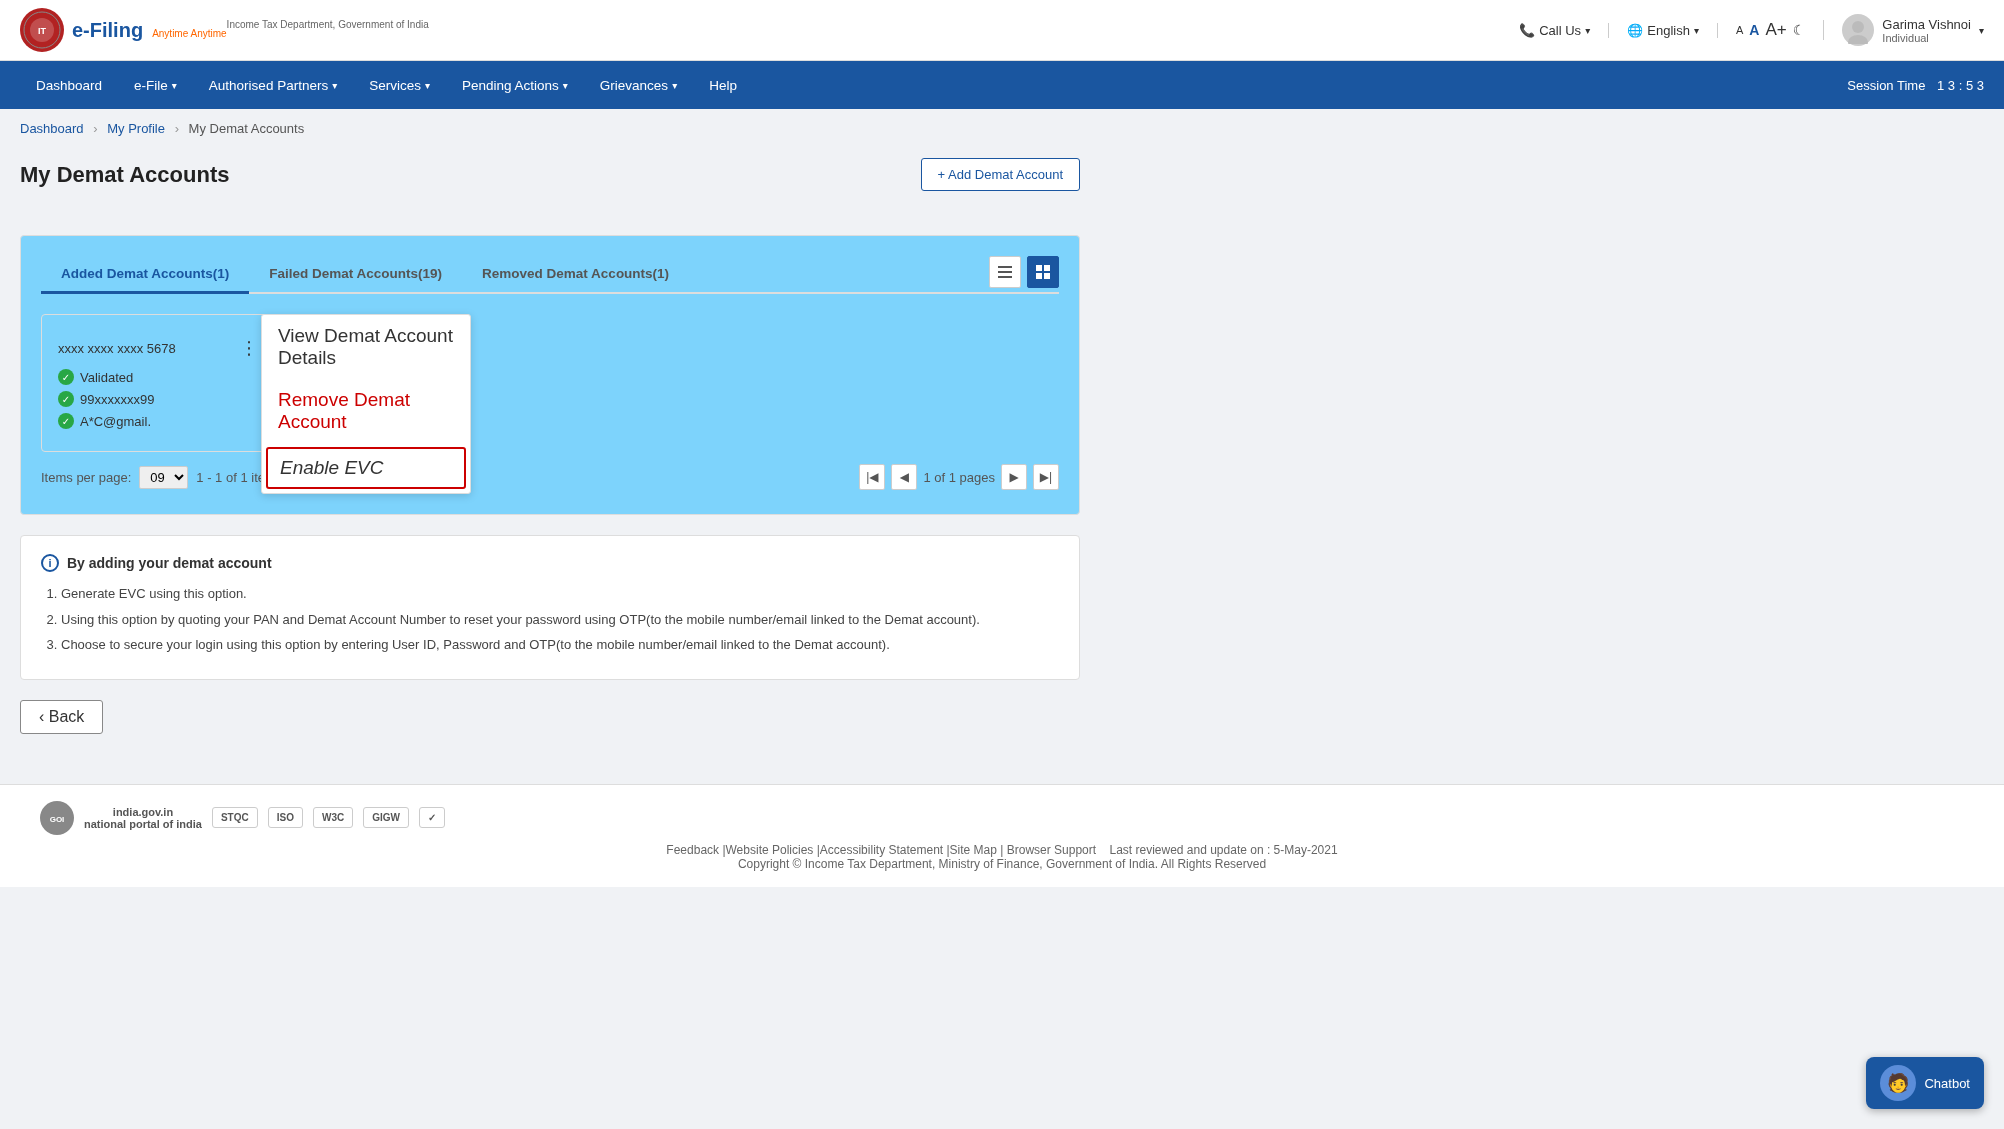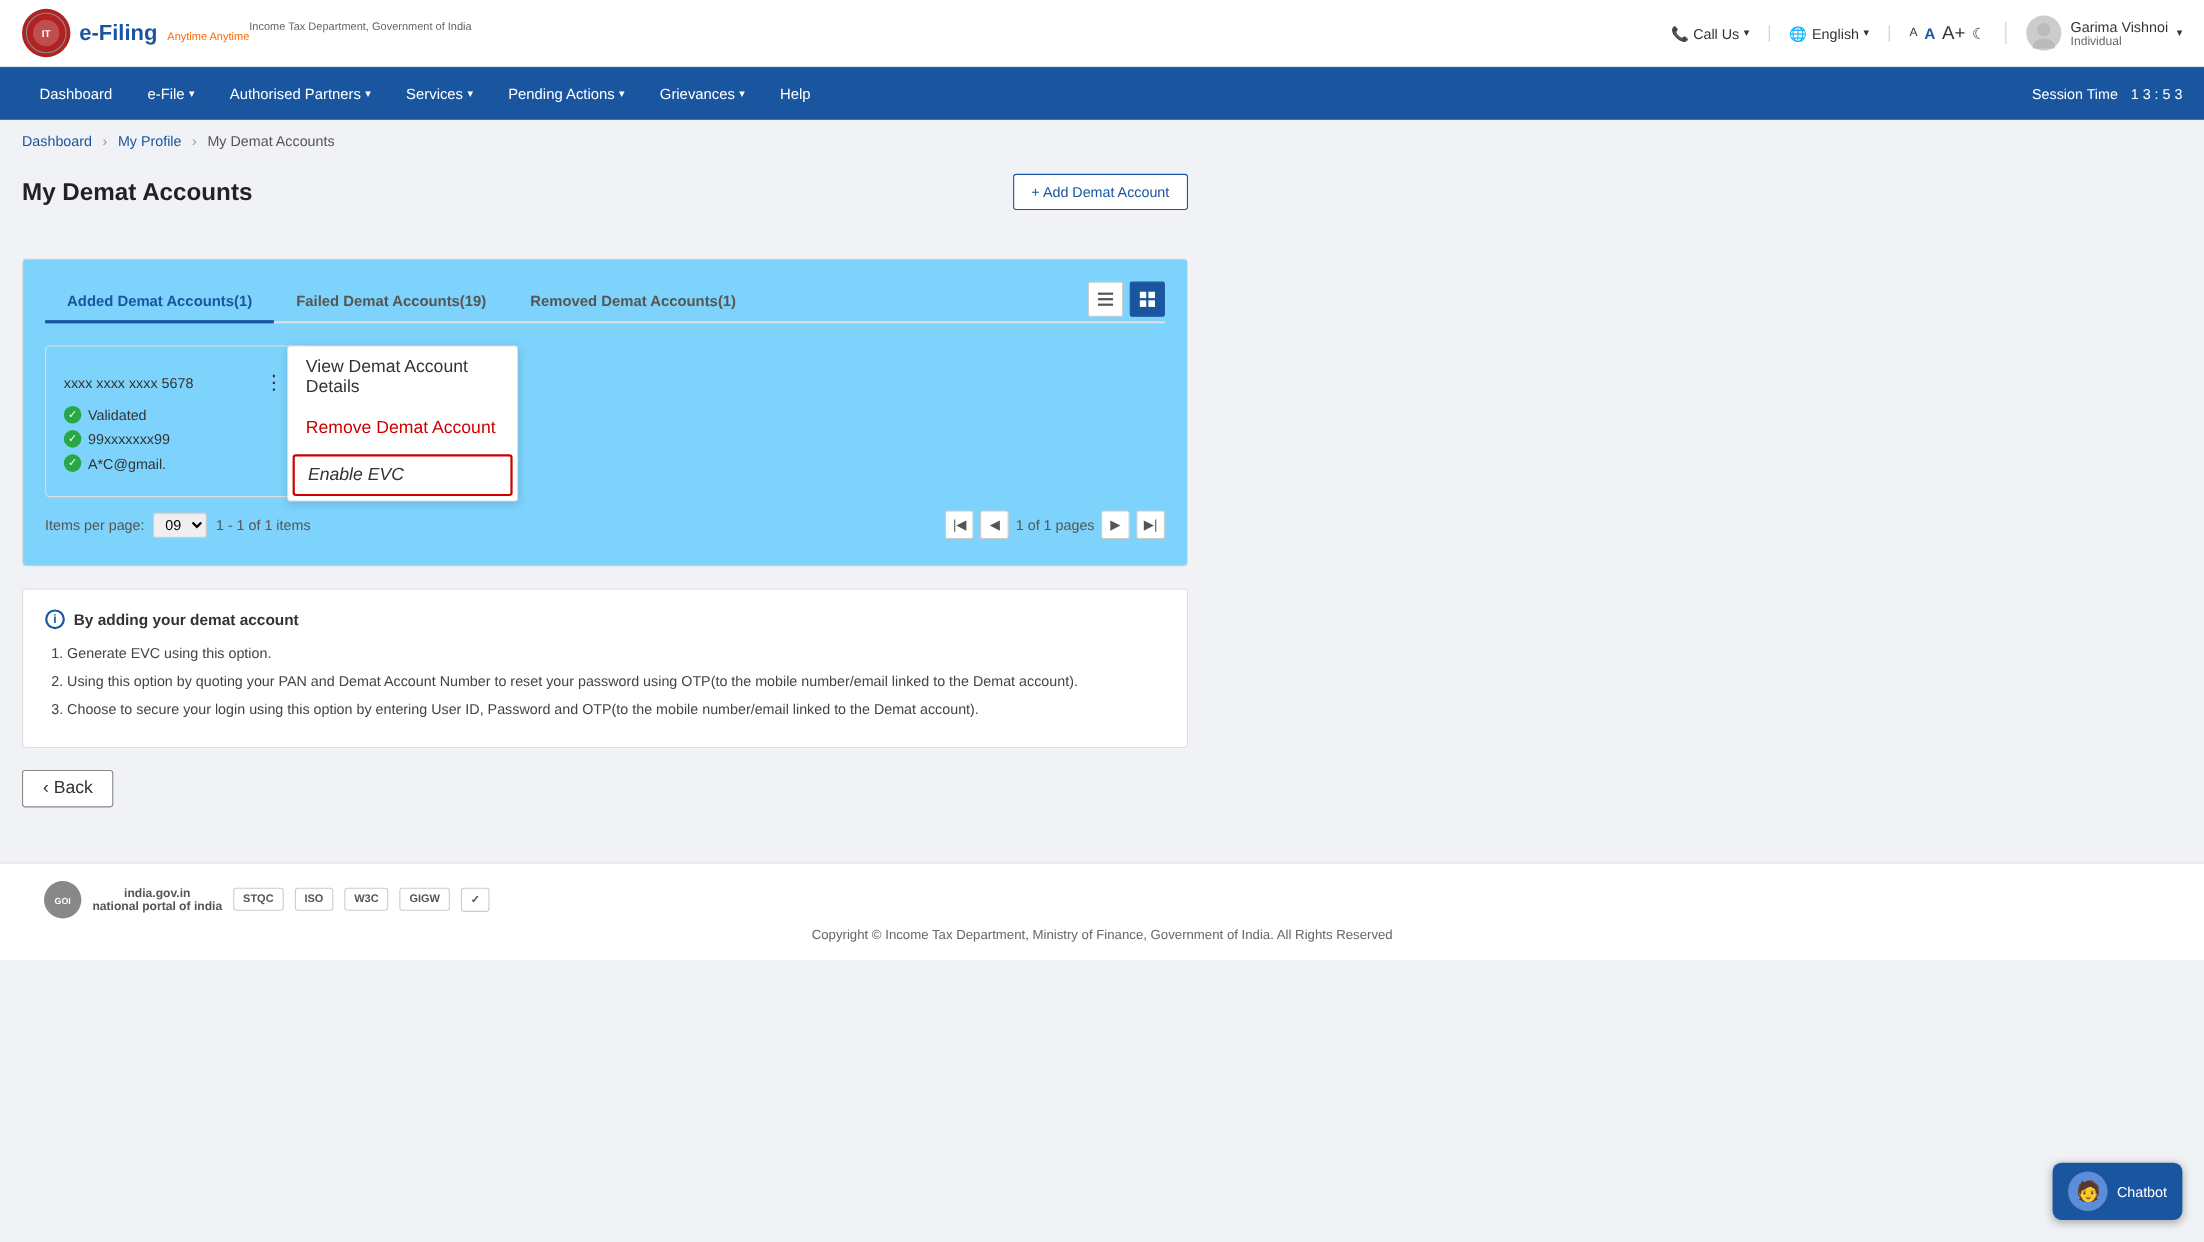--- a/index.html
+++ b/index.html
@@ -184,21 +184,21 @@
       left: 220px;
       background: #fff;
       border: 1px solid #ddd;
       border-radius: 3px;
       box-shadow: 0 2px 8px rgba(0,0,0,0.15);
       z-index: 100;
       width: 210px;
     }
     .dropdown-item {
       padding: 10px 16px;
-      font-size: 16px;
+      font-size: 19px;
       cursor: pointer;
       color: #333;
     }
     .dropdown-item.danger { color: #c00; }
     .dropdown-item.enable-evc {
       border: 2px solid #c00;
       color: #333;
       margin: 4px;
       border-radius: 3px;
       padding: 8px 12px;
@@ -535,19 +535,24 @@
         <span>india.gov.in</span>
         <span>national portal of india</span>
       </div>
       <div class="footer-logo-box">STQC</div>
       <div class="footer-logo-box">ISO</div>
       <div class="footer-logo-box">W3C</div>
       <div class="footer-logo-box">GIGW</div>
       <div class="footer-logo-box">✓</div>
     </div>
   </div>
+  <div class="footer-links">
+    <span>Feedback |Website Policies |Accessibility Statement |Site Map | Browser Support</span>
+    &nbsp;&nbsp;
+    <span>Last reviewed and update on : 5-May-2021</span>
+  </div>
   <div class="footer-copy">Copyright © Income Tax Department, Ministry of Finance, Government of India. All Rights Reserved</div>
 </div>
 
 <div class="chatbot">
   <div class="chatbot-avatar">🧑</div>
   <span>Chatbot</span>
 </div>
 
 </body></html>

